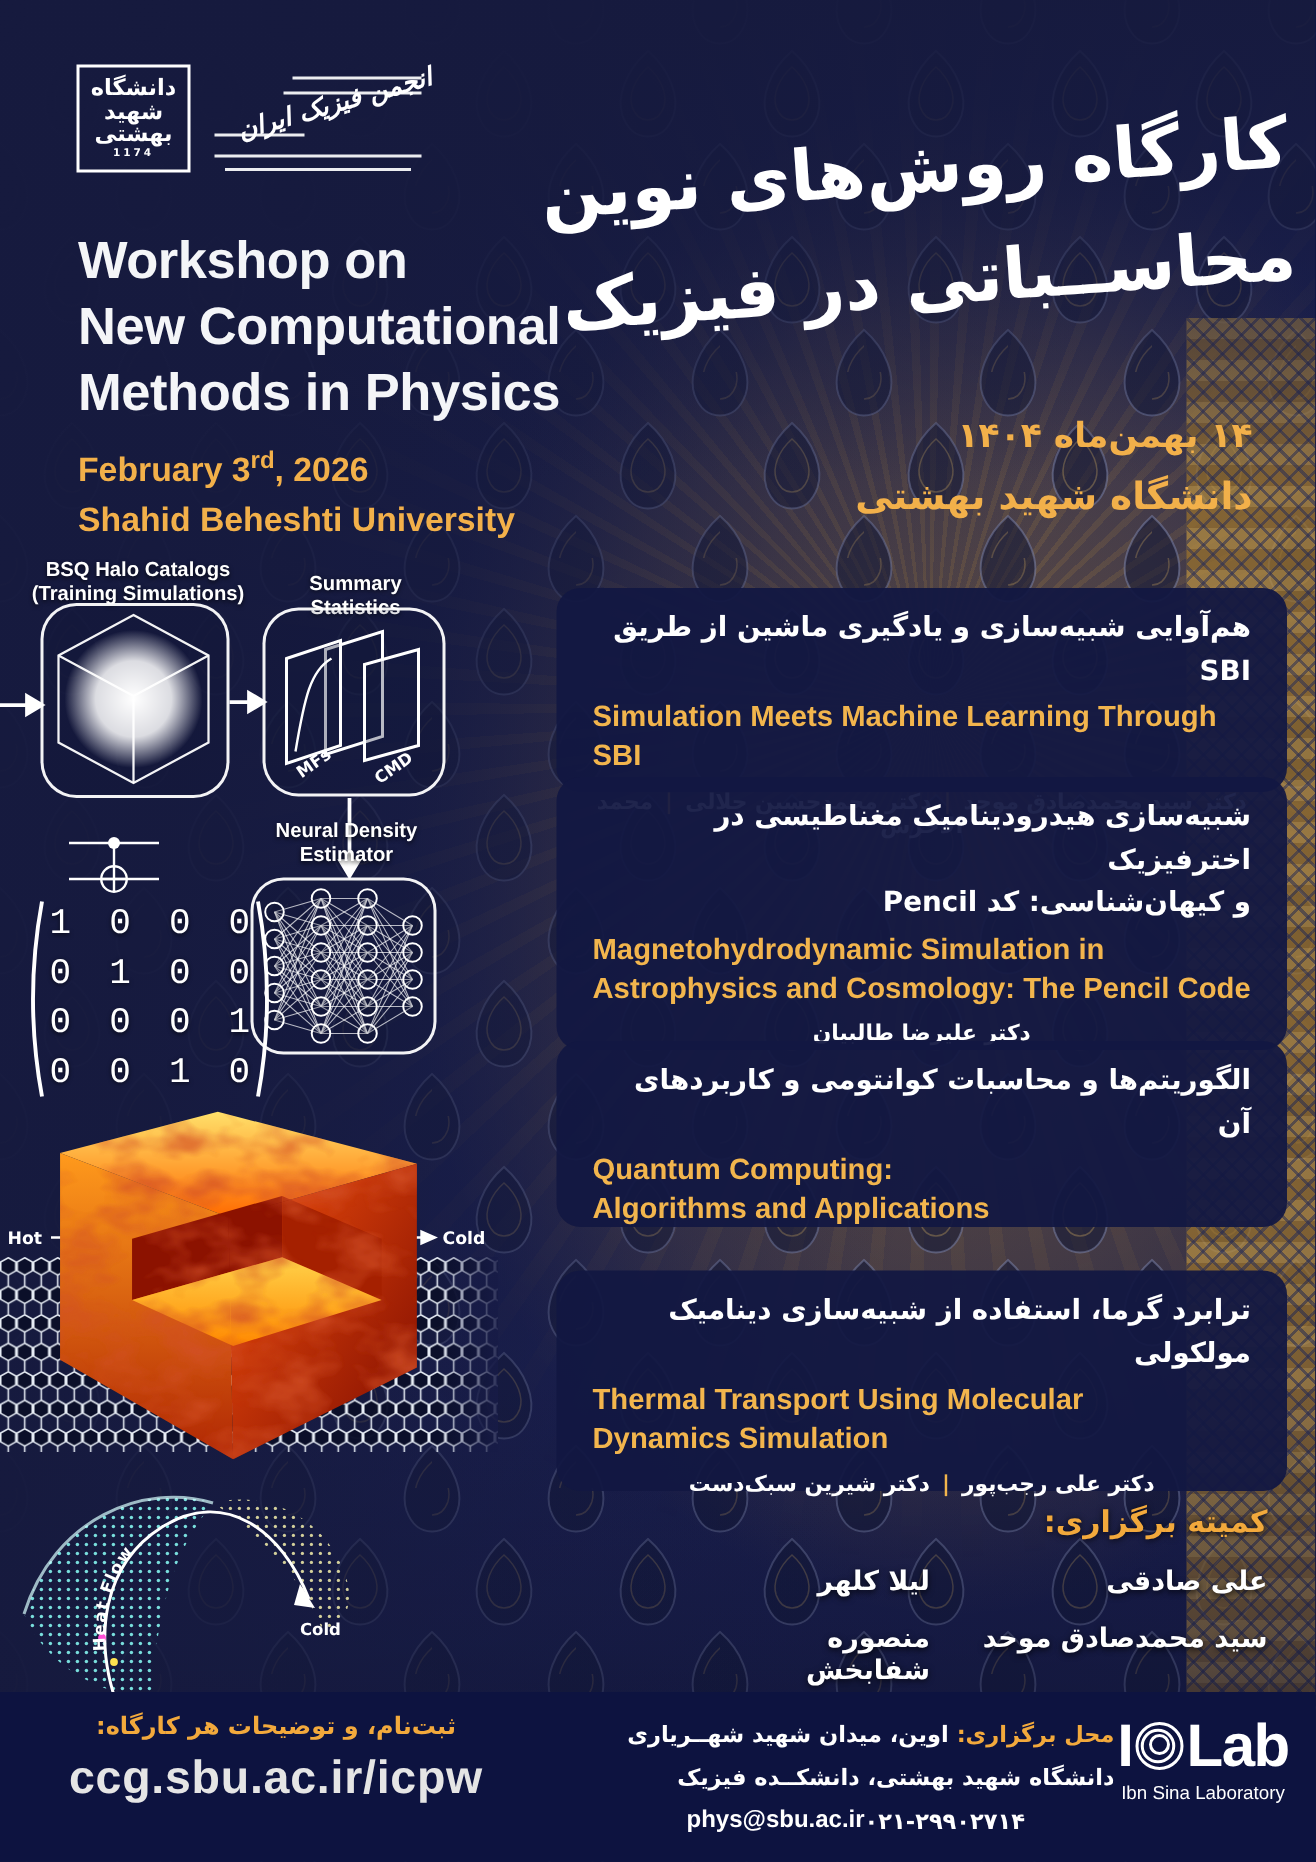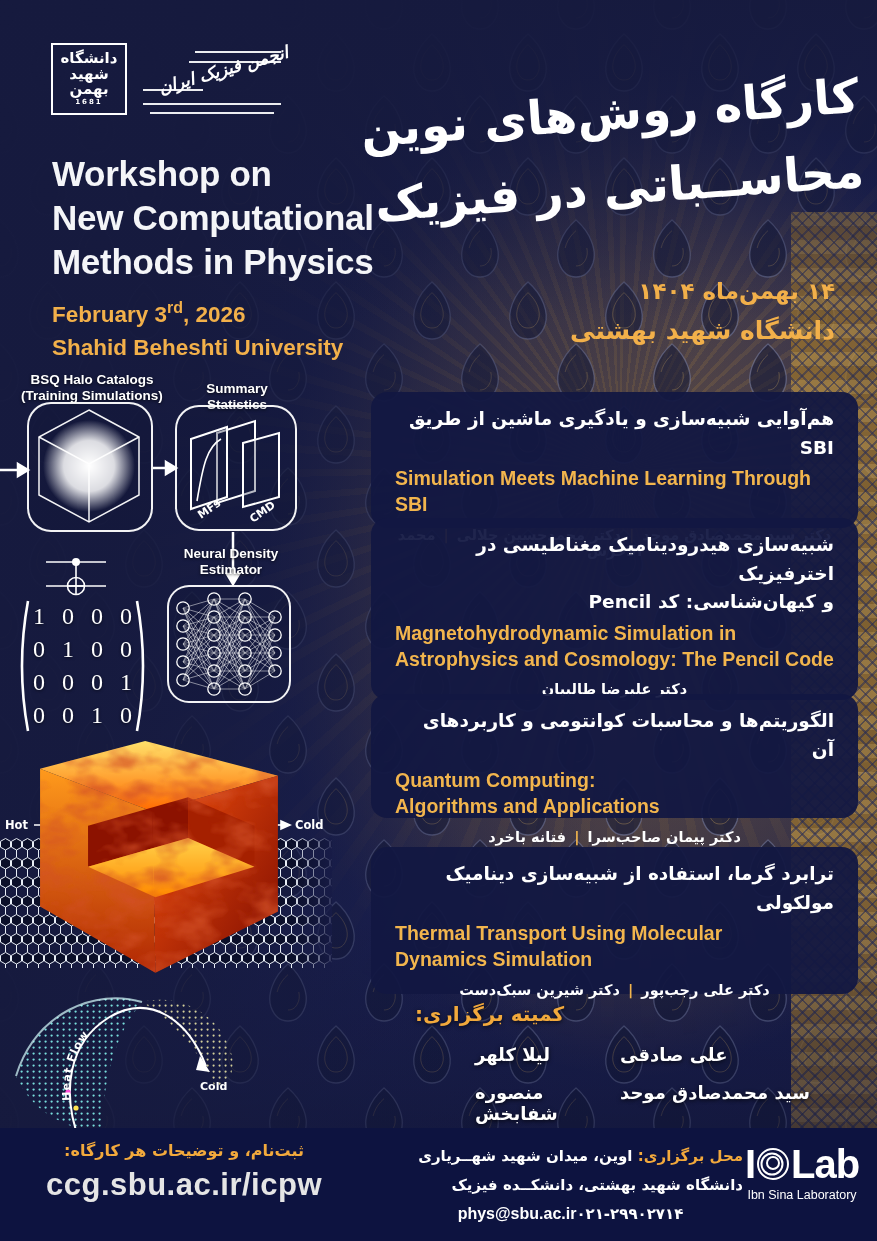--- a/index.html
+++ b/index.html
@@ -44,36 +44,36 @@
   .fa-date .d1{font-size:23px;padding-left:26px;}
   .fa-date .d2{font-size:25px;margin-top:12px;}
   
   .fig-label{z-index:4;color:#fff;font-weight:bold;font-size:13.5px;line-height:1.2;text-align:center;
     white-space:pre-line;font-family:"Liberation Sans",sans-serif;text-shadow:0 1px 3px rgba(0,0,0,.7);}
   .fig-box{z-index:4;border:2.5px solid rgba(255,255,255,.95);border-radius:24px;box-sizing:border-box;
     background:rgba(10,14,38,.12);}
   .flow-svg,.band-svg,.bandlab-svg{z-index:3;}
   .cnot{left:42px;top:548px;z-index:4;}
   .matrix{left:14px;top:598px;z-index:4;display:flex;align-items:center;gap:3px;}
-  .matrix .rows{color:#fff;font-family:Liberation Serif, serif;font-size:24px;line-height:33px;
+  .matrix .rows{color:#fff;font-family:Liberation Mono, monospace;font-size:24px;line-height:33px;
     word-spacing:11px;text-align:right;text-shadow:0 1px 3px rgba(0,0,0,.6);}
   .fire-cube{left:30px;top:736px;z-index:4;}
   .graphene-band{left:0;top:838px;z-index:3;}
   .heat-arc{left:8px;top:980px;z-index:3;}
   
   .card{position:absolute;left:371px;width:487px;background:rgba(18,23,66,.94);border-radius:16px;
     padding:13px 24px 12px;box-sizing:border-box;display:flex;flex-direction:column;z-index:6;}
   .card .fa{direction:rtl;text-align:right;color:#fff;font-weight:bold;font-size:18.5px;line-height:1.55;white-space:pre-line;}
   .card .en{color:#f2b54d;font-weight:bold;font-size:19.5px;line-height:1.32;white-space:pre-line;
     font-family:"Liberation Sans",sans-serif;margin-top:4px;}
   .card .div{height:1.5px;background:#c9a45c;margin-top:auto;margin-bottom:9px;}
   .card .speakers{direction:rtl;text-align:center;color:#fff;font-weight:bold;font-size:14.5px;}
   .pipe{color:#f2b54d;padding:0 3px;}
   
-  .committee{right:32px;top:1002px;width:430px;z-index:6;direction:rtl;text-align:left;
+  .committee{right:32px;top:1002px;width:430px;z-index:6;direction:rtl;text-align:right;
     text-shadow:0 1px 4px rgba(0,0,0,.75);}
   .cmt-h{color:#f2a93c;font-weight:bold;font-size:20px;margin-bottom:18px;}
   .cmt-grid{display:grid;grid-template-columns:225px 205px;row-gap:17px;direction:rtl;}
   .cmt-grid div{color:#fff;font-weight:bold;font-size:18px;}
   .cmt-grid .c2{padding-left:60px;}
   
   .footer{left:0;top:1128px;width:877px;height:113px;background:#0d1340;z-index:7;}
   .reg{position:absolute;left:28px;top:13px;width:312px;text-align:center;}
   .reg .lbl{color:#f2a93c;font-weight:bold;font-size:16px;direction:rtl;margin-bottom:7px;}
   .reg .url{color:#e5e5e5;font-weight:bold;font-size:31px;letter-spacing:.5px;font-family:"Liberation Sans",sans-serif;}
@@ -109,22 +109,22 @@
       </pattern>
     </defs>
     <rect width="877" height="1241" fill="url(#boteh)" opacity=".9"></rect>
   </svg>
   <div class="bg-strip"></div>
   <div class="bg-shade"></div>
 
   <div class="abs sbu-logo">
     <span>دانشگاه</span>
     <span>شهید</span>
-    <span>بهمن</span>
-    <span class="yr">1681</span>
+    <span>بهشتی</span>
+    <span class="yr">1174</span>
   </div>
   <div class="abs psi-logo">
     <span class="ln" style="left:52px;top:6px;width:86px;"></span>
     <span class="ln" style="left:46px;top:16px;width:92px;"></span>
     <span class="ln" style="left:0;top:44px;width:60px;"></span>
     <span class="ln" style="left:0;top:58px;width:138px;"></span>
     <span class="ln" style="left:7px;top:67px;width:124px;"></span>
     <span class="psi-text">انجمن فیزیک ایران</span>
   </div>
 
@@ -425,21 +425,20 @@
     <div class="en">Magnetohydrodynamic Simulation in
 Astrophysics and Cosmology: The Pencil Code</div>
     <div class="div"></div>
     <div class="speakers"><span>دکتر علیرضا طالبیان</span></div>
   </div>
   <div class="card" style="top:694px;height:124px;">
     <div class="fa">الگوریتم‌ها و محاسبات کوانتومی و کاربردهای آن</div>
     <div class="en">Quantum Computing:
 Algorithms and Applications</div>
     <div class="div"></div>
-    <div class="speakers"><span>دکتر پیمان صاحب‌سرا</span><span class="pipe"> | </span><span>فتانه باخرد</span></div>
   </div>
   <div class="card" style="top:847px;height:147px;">
     <div class="fa">ترابرد گرما، استفاده از شبیه‌سازی دینامیک مولکولی</div>
     <div class="en">Thermal Transport Using Molecular
 Dynamics Simulation</div>
     <div class="div"></div>
     <div class="speakers"><span>دکتر علی رجب‌پور</span><span class="pipe"> | </span><span>دکتر شیرین سبک‌دست</span></div>
   </div>
 
   <div class="abs committee">

